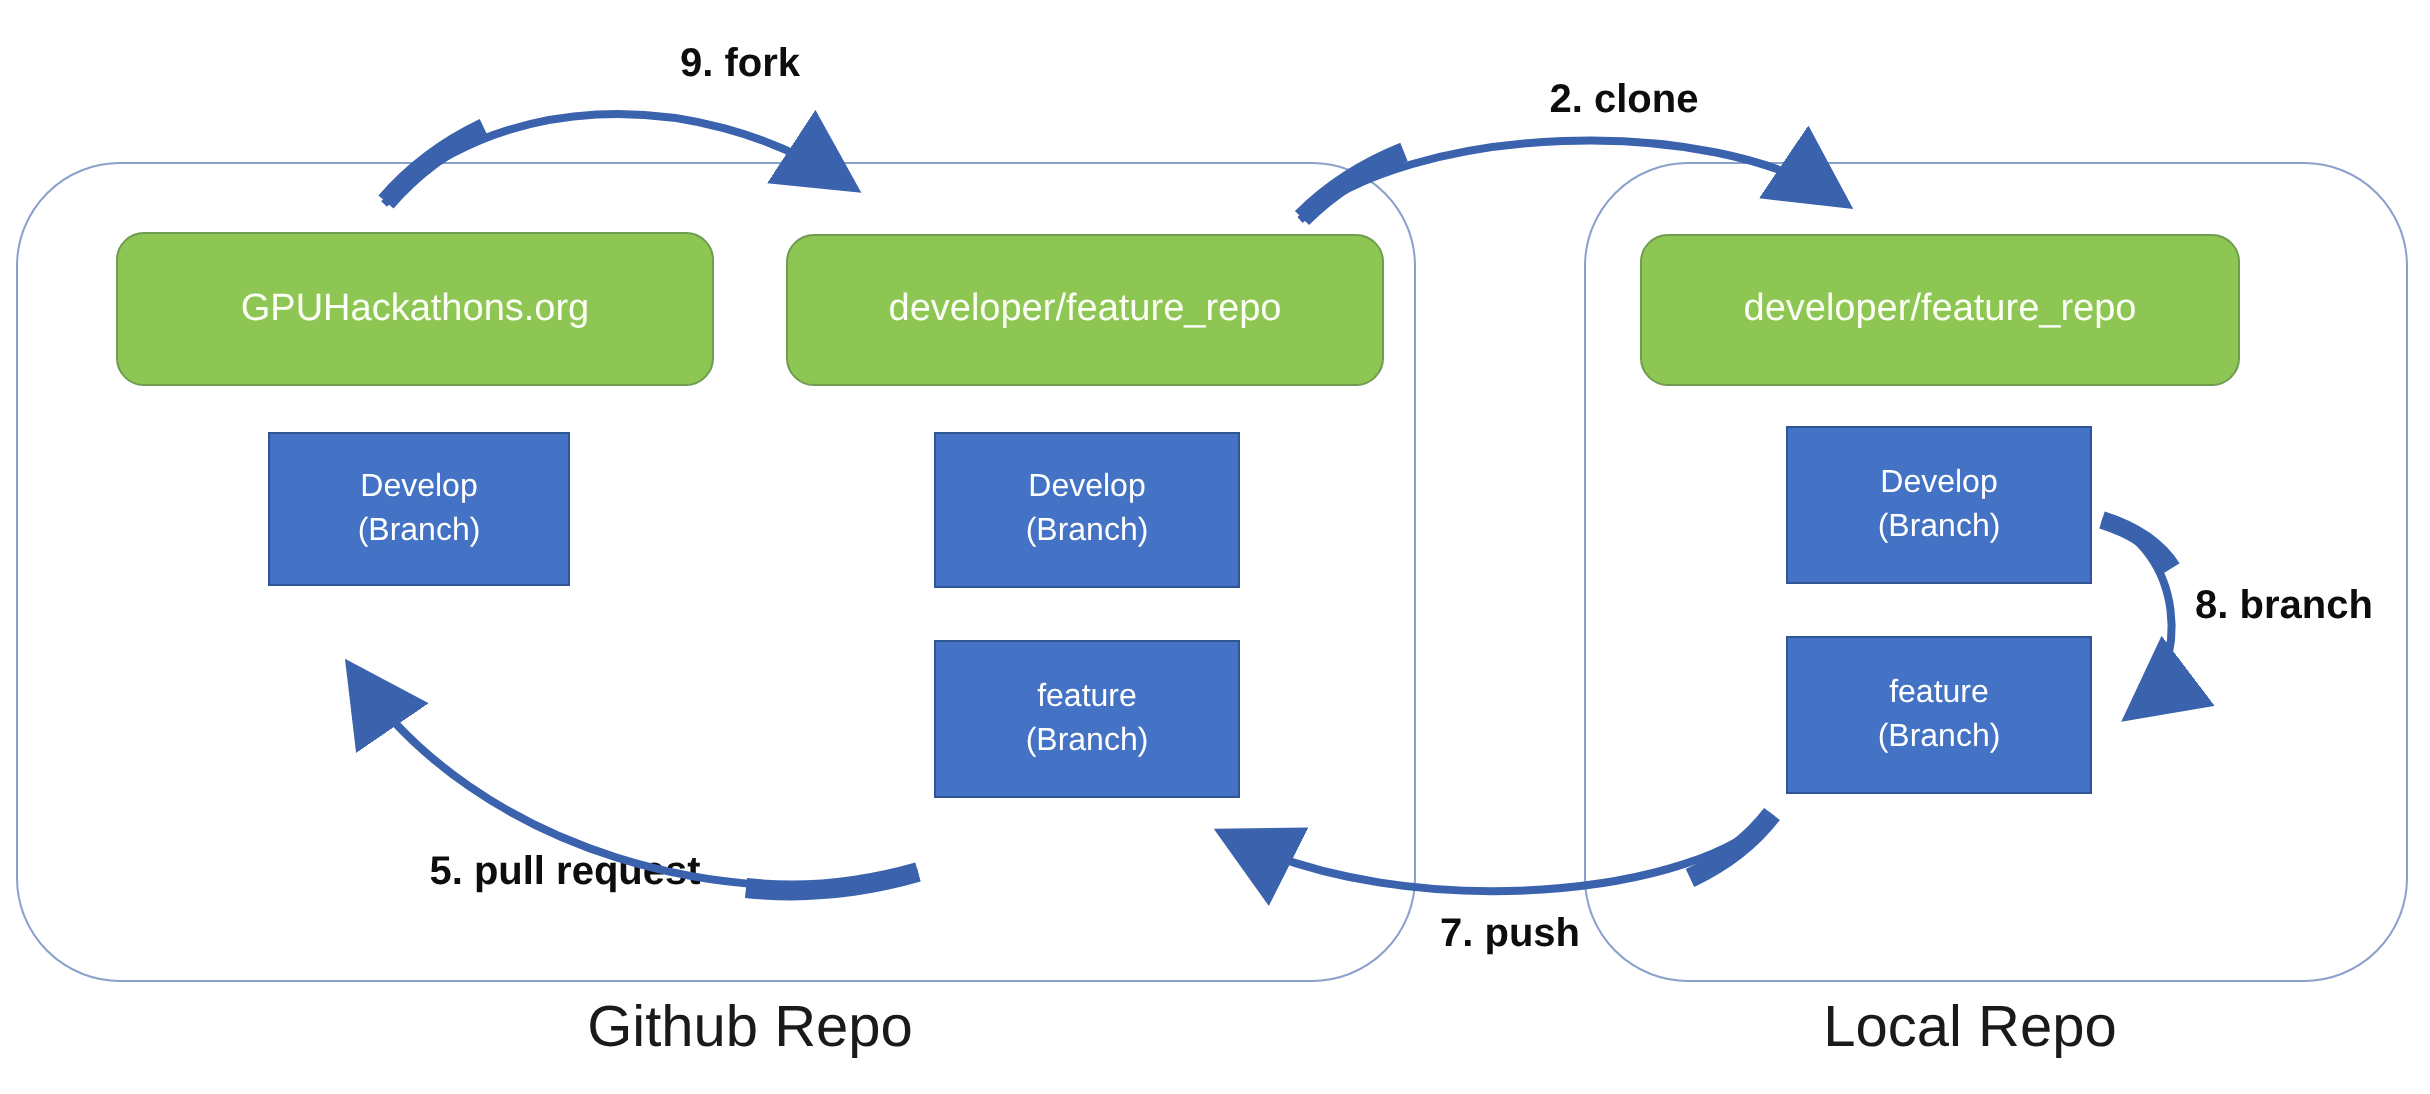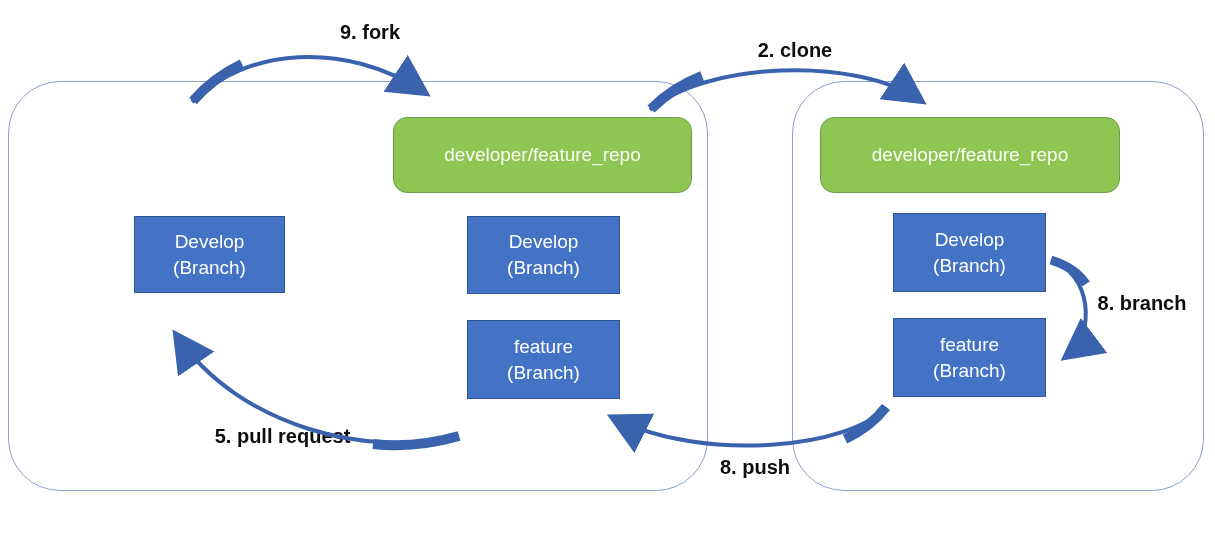--- a/index.html
+++ b/index.html
@@ -27,21 +27,21 @@
     background:#8dc653;
     border:1.5px solid #6f9c50;
     border-radius:14px;
     color:#fcfff5;
     font-size:19px;
   }
   .branch-node{
     background:#4472c4;
     border:1.5px solid #2f5597;
     color:#ffffff;
-    font-size:19px;
+    font-size:16px;
   }
   .step-label{
     position:absolute;
     font-weight:bold;
     color:#0d0d0d;
     font-size:20px;
     text-align:center;
   }
   .caption{
     position:absolute;
@@ -55,40 +55,43 @@
   }
 </style>
 </head>
 <body>
 
 <div class="canvas">
 
   <div class="container-box" style="left:8px;top:81px;width:698px;height:408px;"></div>
   <div class="container-box" style="left:792px;top:81px;width:410px;height:408px;"></div>
 
+  <div class="node repo-node" style="left:58px;top:116px;width:297px;height:75px;">GPUHackathons.org</div>
   <div class="node repo-node" style="left:393px;top:117px;width:297px;height:74px;">developer/feature_repo</div>
   <div class="node repo-node" style="left:820px;top:117px;width:298px;height:74px;">developer/feature_repo</div>
 
   <div class="node branch-node" style="left:134px;top:216px;width:149px;height:75px;">Develop
 (Branch)</div>
   <div class="node branch-node" style="left:467px;top:216px;width:151px;height:76px;">Develop
 (Branch)</div>
   <div class="node branch-node" style="left:467px;top:320px;width:151px;height:77px;">feature
 (Branch)</div>
   <div class="node branch-node" style="left:893px;top:213px;width:151px;height:77px;">Develop
 (Branch)</div>
   <div class="node branch-node" style="left:893px;top:318px;width:151px;height:77px;">feature
 (Branch)</div>
 
   <div class="step-label" style="left:329px;top:21px;width:82px;">9. fork</div>
-  <div class="step-label" style="left:746px;top:39px;width:98px;">2. clone</div>
+  <div class="step-label" style="left:763px;top:39px;width:98px;">2. clone</div>
   <div class="step-label" style="left:1088px;top:292px;width:108px;">8. branch</div>
-  <div class="step-label" style="left:705px;top:456px;width:100px;">8. push</div>
+  <div class="step-label" style="left:705px;top:456px;width:100px;">7. push</div>
   <div class="step-label" style="left:200px;top:425px;width:165px;">5. pull request</div>
 
+  <div class="caption" style="left:255px;top:498px;width:240px;">Github Repo</div>
+  <div class="caption" style="left:865px;top:498px;width:240px;">Local Repo</div>
 
   <svg class="arrows" width="1215" height="547" viewBox="0 0 1215 547">
     <defs>
       <marker id="ah" markerWidth="12" markerHeight="12" refX="8.5" refY="5.5" orient="auto" markerUnits="strokeWidth">
         <path d="M0,0 L10.5,5.5 L0,11 z" fill="#3a62ad"></path>
       </marker>
     </defs>
 
     <g stroke="#3a62ad" fill="none">
       <path d="M 192,102 C 245,48 345,40 424,92" stroke-width="4" marker-end="url(#ah)"></path>

